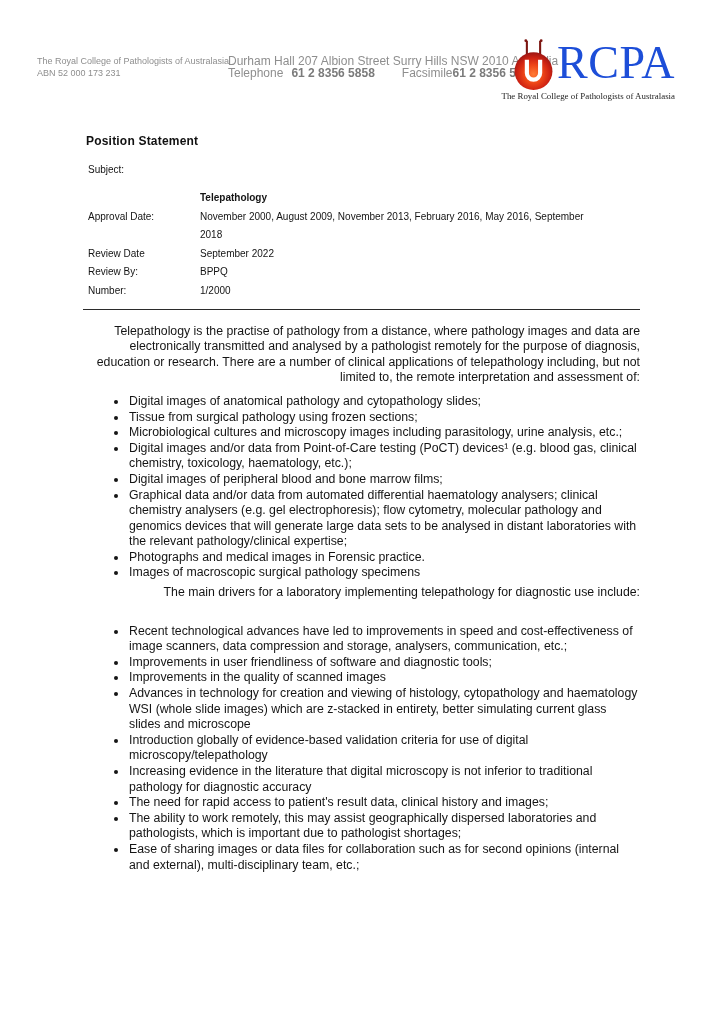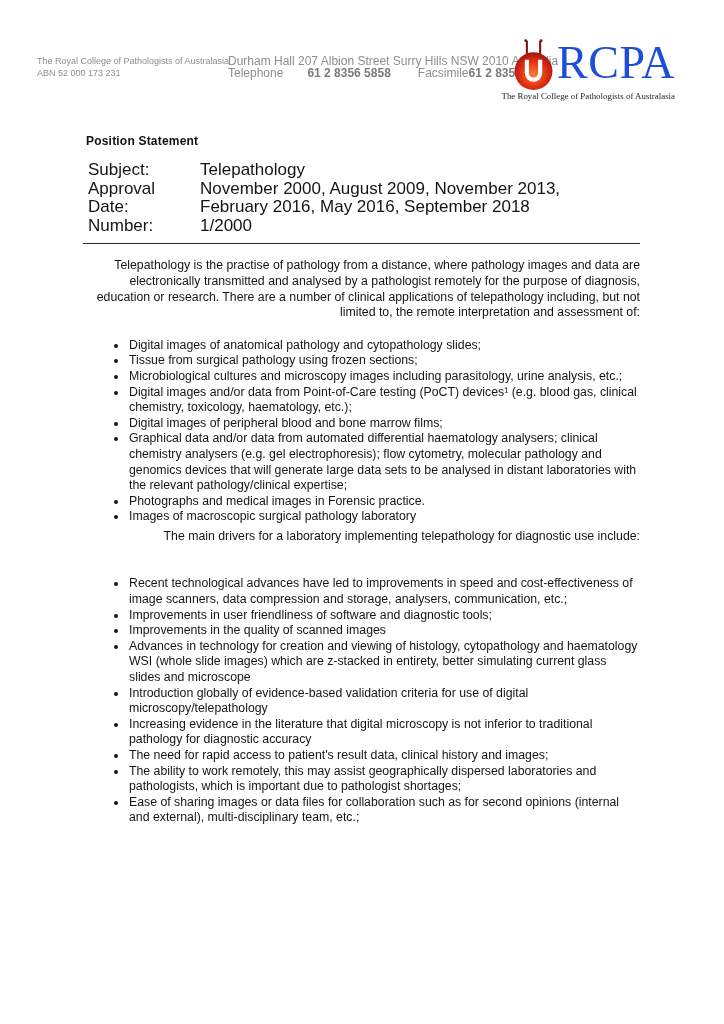--- a/index.html
+++ b/index.html
@@ -17,21 +17,21 @@
   
   .lh-left {
     position:absolute; left:37px; top:55px;
     font-size:9px; line-height:12px; color:#8e8e8e;
   }
   .lh-mid {
     position:absolute; left:228px; top:55px;
     font-size:12px; line-height:12px; color:#8e8e8e;
     white-space:nowrap;
   }
-  .lh-mid .tel-label { margin-right:24px; }
+  .lh-mid .tel-label { margin-right:8px; }
   .lh-mid .tel-num  { font-weight:bold; color:#7b7b7b; margin-right:27px;margin-top:35px; }
   .lh-mid .fax-label{ }
   .lh-mid .fax-num  { font-weight:bold; color:#7b7b7b; }
 
   .lh-logo {
     position:absolute; top:38px; right:15px; width:182px;
   }
   .logo-row { display:flex; align-items:flex-start; justify-content:flex-end; }
   .logo-mark { width:45px; height:53px; flex:none; margin-right:1px; }
   .logo-text {
@@ -48,44 +48,44 @@
   
   .content { position:absolute; left:83px; top:134px; width:557px; }
 
   .doc-title {
     font-size:12px; font-weight:bold; letter-spacing:0.2px;
     margin-left:3px; color:#111111;
   }
 
   .meta {
     margin:13px 0 0 5px;
-    font-size:17px; line-height:18.6px;
+    font-size:10px; line-height:18.6px;
   }
   .meta-row { display:flex; }
   .meta-label { width:112px; flex:none; }
   .meta-value { width:400px; }
-  .meta-row.row-subject .meta-value { font-weight:normal; }
+  .meta-row.row-subject .meta-value { font-weight:bold;margin-top:28px; }
 
   .rule {
     border:none; border-top:1.5px solid #2b2b2b;
     margin-top:8px; width:557px;
   }
 
   .p-copy { font-size:12.3px; line-height:15.6px; color:#151515;text-align:right; }
   .p-intro { margin-top:14px; }
   .p-drivers { margin-top:4px; }
 
   ul.doc-list {
-    margin-top:17px;
+    margin-top:8px;
     padding-left:45px;
     font-size:12.3px; line-height:15.6px;
     list-style:disc outside;
     color:#151515;
   }
-  ul.doc-list.list-2 { margin-top:32px; }
+  ul.doc-list.list-2 { margin-top:23px; }
   ul.doc-list li { padding-left:1px; }
 </style>
 </head>
 <body>
 
 <div class="page">
 
   <div class="lh-left">
     <div>The Royal College of Pathologists of Australasia</div>
     <div>ABN 52 000 173 231</div>
@@ -129,38 +129,46 @@
     <div class="meta">
       <div class="meta-row row-subject">
         <div class="meta-label">Subject:</div>
         <div class="meta-value">Telepathology</div>
       </div>
       <div class="meta-row">
         <div class="meta-label">Approval Date:</div>
         <div class="meta-value">November 2000, August 2009, November 2013, February 2016, May 2016, September 2018</div>
       </div>
       <div class="meta-row">
+        <div class="meta-label">Review Date</div>
+        <div class="meta-value">September 2022</div>
+      </div>
+      <div class="meta-row">
+        <div class="meta-label">Review By:</div>
+        <div class="meta-value">BPPQ</div>
+      </div>
+      <div class="meta-row">
         <div class="meta-label">Number:</div>
         <div class="meta-value">1/2000</div>
       </div>
     </div>
 
     <hr class="rule">
 
     <p class="p-copy p-intro">Telepathology is the practise of pathology from a distance, where pathology images and data are electronically transmitted and analysed by a pathologist remotely for the purpose of diagnosis, education or research. There are a number of clinical applications of telepathology including, but not limited to, the remote interpretation and assessment of:</p>
 
     <ul class="doc-list list-1">
         <li>Digital images of anatomical pathology and cytopathology slides;</li>
         <li>Tissue from surgical pathology using frozen sections;</li>
         <li>Microbiological cultures and microscopy images including parasitology, urine analysis, etc.;</li>
         <li>Digital images and/or data from Point-of-Care testing (PoCT) devices¹ (e.g. blood gas, clinical chemistry, toxicology, haematology, etc.);</li>
         <li>Digital images of peripheral blood and bone marrow films;</li>
         <li>Graphical data and/or data from automated differential haematology analysers; clinical chemistry analysers (e.g. gel electrophoresis); flow cytometry, molecular pathology and genomics devices that will generate large data sets to be analysed in distant laboratories with the relevant pathology/clinical expertise;</li>
         <li>Photographs and medical images in Forensic practice.</li>
-        <li>Images of macroscopic surgical pathology laboratory</li>
+        <li>Images of macroscopic surgical pathology specimens</li>
       </ul>
 
     <p class="p-copy p-drivers">The main drivers for a laboratory implementing telepathology for diagnostic use include:</p>
 
     <ul class="doc-list list-2">
         <li>Recent technological advances have led to improvements in speed and cost-effectiveness of image scanners, data compression and storage, analysers, communication, etc.;</li>
         <li>Improvements in user friendliness of software and diagnostic tools;</li>
         <li>Improvements in the quality of scanned images</li>
         <li>Advances in technology for creation and viewing of histology, cytopathology and haematology WSI (whole slide images) which are z-stacked in entirety, better simulating current glass slides and microscope</li>
         <li>Introduction globally of evidence-based validation criteria for use of digital microscopy/telepathology</li>

